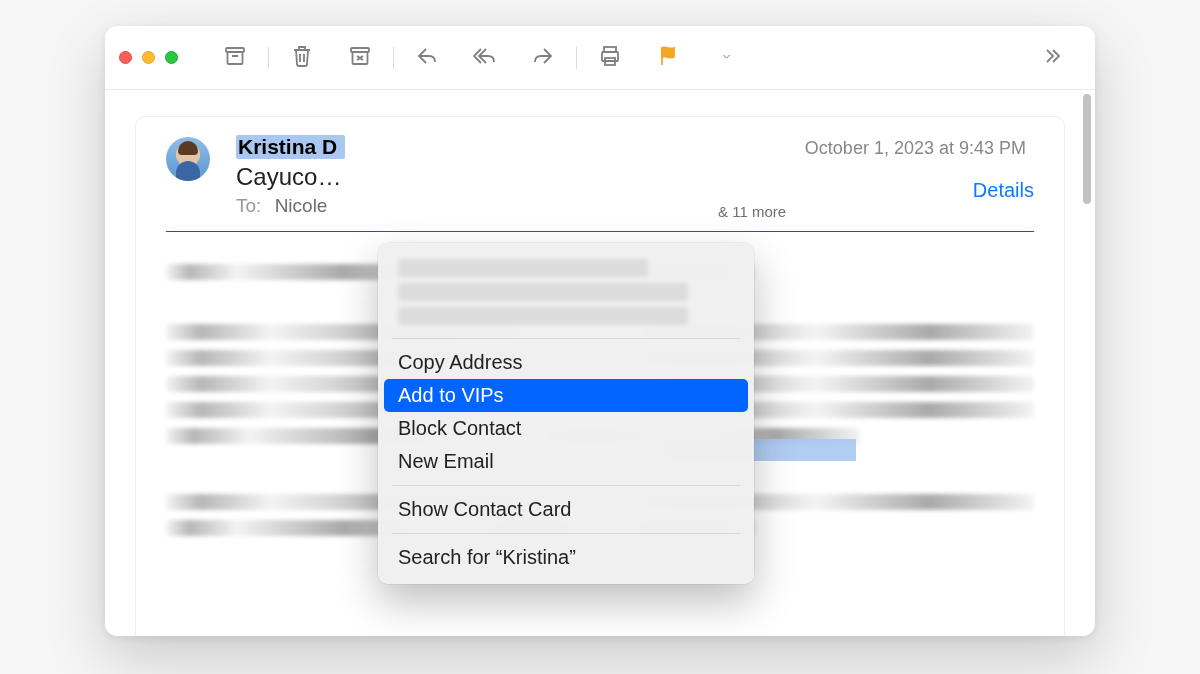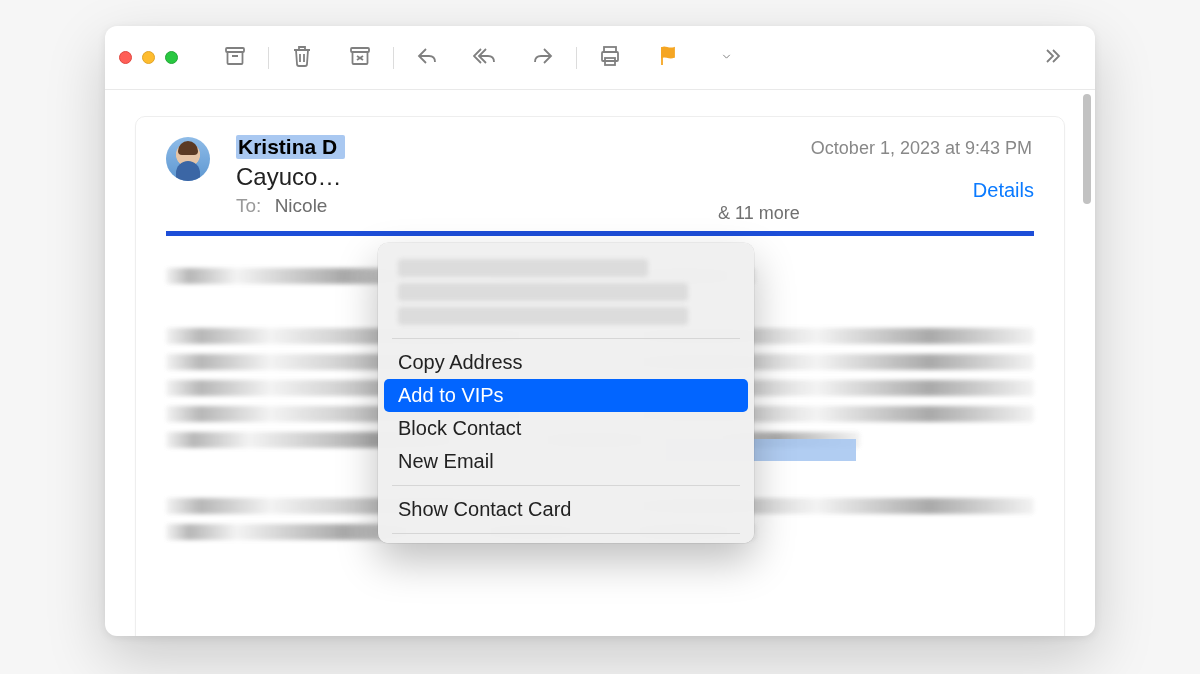--- a/index.html
+++ b/index.html
@@ -43,33 +43,33 @@
   .scrollbar-thumb { position:absolute; top:0; width:8px; height:110px; background:#c2c2c2; border-radius:4px; }
 
   .message-card {
     background:#fff; border:1px solid #eee; border-radius:10px;
     box-shadow: 0 1px 2px rgba(0,0,0,0.03);
     padding: 18px 30px 0 30px;
     height: 560px;
     position:relative;
     overflow:hidden;
   }
-  .hdr { position:relative; padding-left:70px; padding-bottom:14px; border-bottom:5px solid #1d4ed8;}
+  .hdr { position:relative; padding-left:70px; padding-bottom:14px; border-bottom:1px solid #1d4ed8;}
   .avatar { position:absolute; left:0; top:2px; width:44px; height:44px; border-radius:50%; background: radial-gradient(circle at 50% 40%, #e6c5a7 0 34%, transparent 36%), linear-gradient(#8fbce8,#5d97d1); overflow:hidden;}
   .avatar::after{ content:""; position:absolute; bottom:0; left:10px; width:24px; height:20px; background:#3b66a5; border-radius:12px 12px 4px 4px; }
   .avatar::before{ content:""; position:absolute; top:4px; left:12px; width:20px; height:14px; background:#5b3a24; border-radius:10px 10px 4px 4px; }
 
   .from { display:inline-block; font-size:21px; font-weight:700; background:#a9c8f1; padding:0 8px 0 2px; border-radius:2px; }
   .subject { font-size:24px; color:#222; margin-top:4px; white-space:nowrap; overflow:hidden; text-overflow:ellipsis; width: 110px;}
   .to-row { font-size:19px; color:#8a8a8a; margin-top:4px;}
   .to-row .to-label{ color:#9a9a9a; margin-right:8px;}
   .to-row .rec{ color:#6d6d6d;}
-  .timestamp { position:absolute; right:2px; top:3px; font-size:18px; color:#888; }
+  .timestamp { position:absolute; right:8px; top:3px; font-size:18px; color:#888; }
   .details { position:absolute; right:0; top:44px; font-size:20px; color:#0a7aff; font-weight:500;}
-  .more-recip { position:absolute; left: 552px; top:68px; font-size:18px; color:#707070;}
+  .more-recip { position:absolute; left: 552px; top:68px; font-size:15px; color:#707070;}
 
   .body-area { padding-top: 22px; font-size:20px; color:#222; }
   .greeting { margin-bottom: 44px; }
 
   .blur-line { height:16px; margin:10px 0; border-radius:2px; background: linear-gradient(90deg, #fff 0%, #b9b9b9 4%, #fff 12%, #aaa 30%, #fff 48%, #bbb 62%, #fff 75%, #aaa 88%, #fff 100%); filter: blur(2px) brightness(0.95); opacity:0.9;}
   .blur-line.short { width:68%; }
   .blur-line.half { width:80%; }
 
   .sel-strip { position:absolute; left:530px; top:322px; width:190px; height:22px; background:#a9c8f1; opacity:0.9; z-index:1;}
 
@@ -248,17 +248,20 @@
           <div class="item">Copy Address</div>
           <div class="item sel">Add to VIPs</div>
           <div class="item">Block Contact</div>
           <div class="item">New Email</div>
         </div>
         <div class="sep"></div>
         <div class="grp">
           <div class="item">Show Contact Card</div>
         </div>
         <div class="sep"></div>
+        <div class="grp">
+          <div class="item">Search for “Kristina”</div>
+        </div>
       </div>
 
     </div>
   </div>
 </div>
 
 </body></html>

